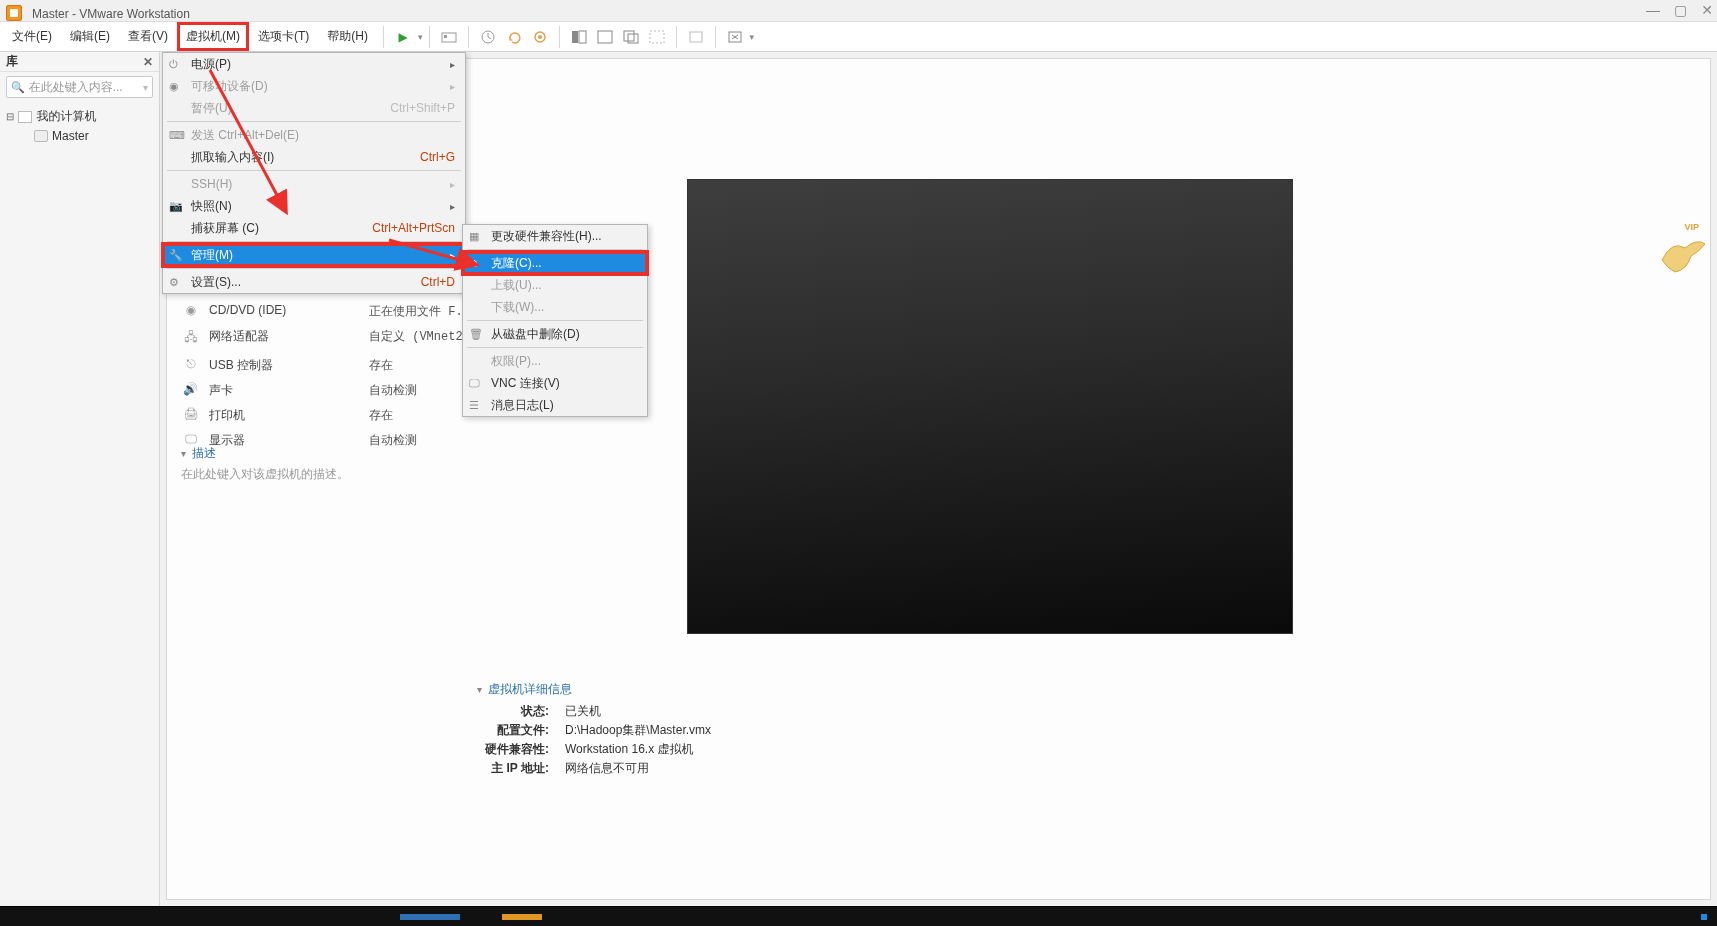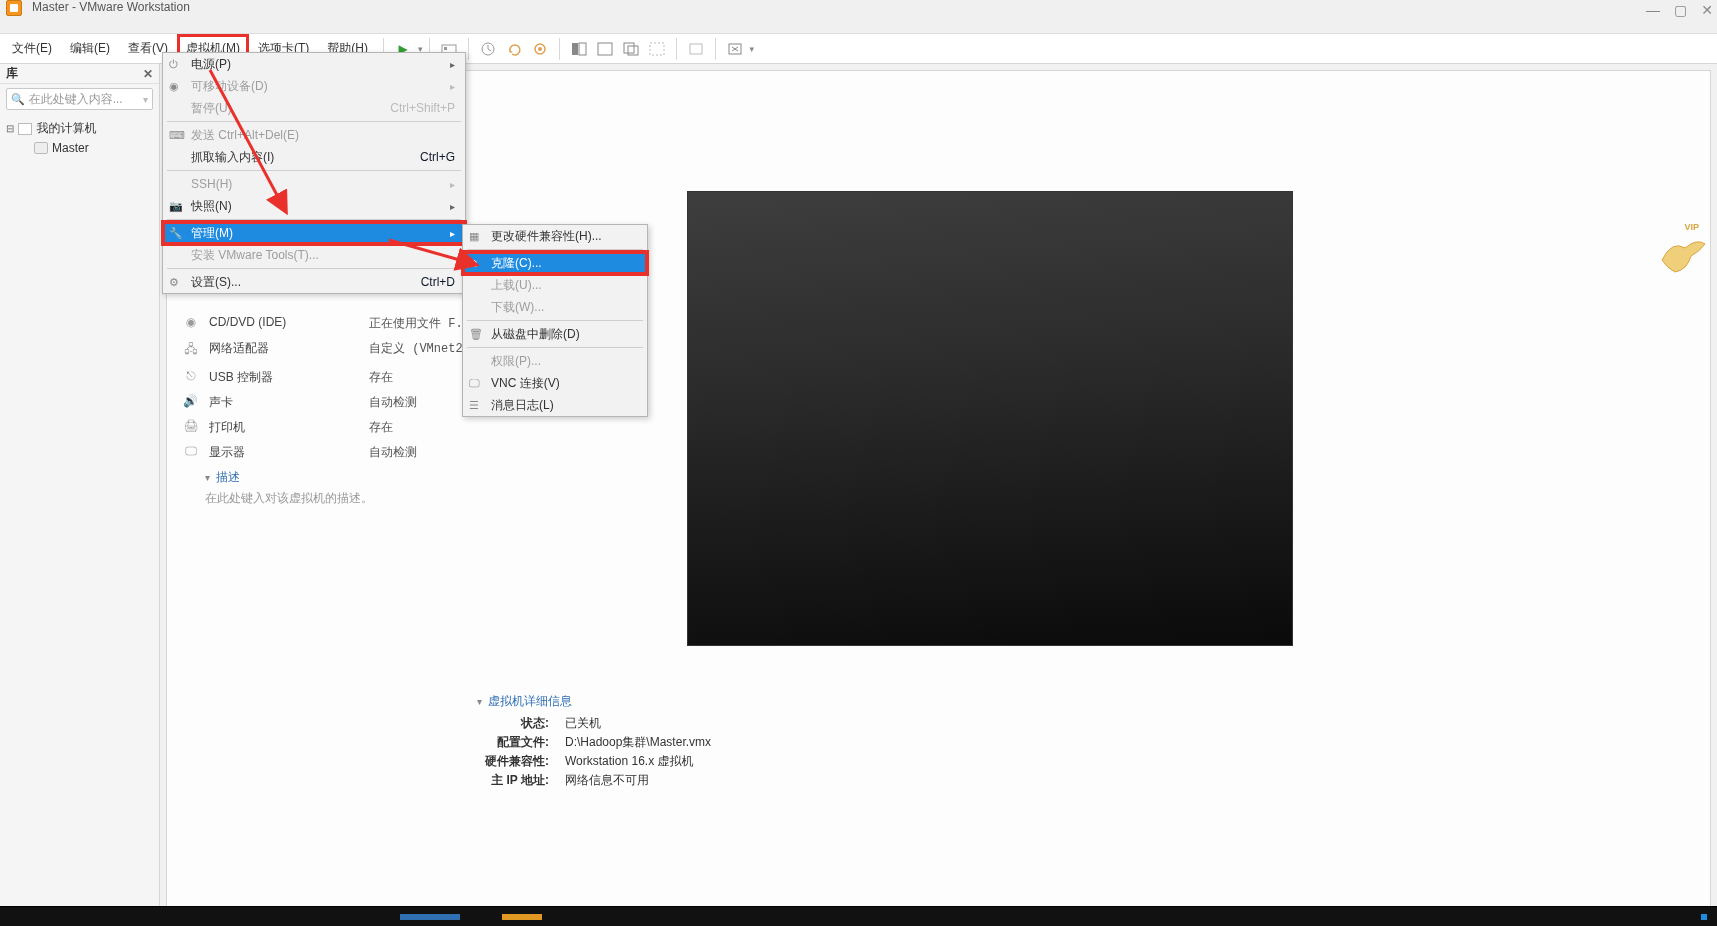--- a/index.html
+++ b/index.html
@@ -9,25 +9,25 @@
     background: #fdfdfd;
     width: 1717px;
     height: 926px;
     position: relative;
     overflow: hidden;
     color: #333;
   }
 
   
   .titlebar {
-    height: 34px;
+    height: 22px;
     background: #f0f0f0;
     border-bottom: 1px solid #dcdcdc;
     display: flex;
-    align-items: flex-start;
+    align-items: flex-end;
     padding: 0 6px;
     position: relative;
   }
   .titlebar .app-icon {
     width: 16px; height: 16px;
     background: #f7941d;
     border: 1px solid #cc7a17;
     border-radius: 2px;
     margin-right: 10px;
     display: inline-block;
@@ -139,21 +139,21 @@
     font-size: 12px;
   }
   .hw-list .row {
     display: flex; gap: 10px; padding: 4px 0;
   }
   .hw-list .row .icon { color: #9a9a9a; width: 16px; text-align: center; }
   .hw-list .row .name { width: 150px; color: #444; }
   .hw-list .row .val { color: #555; font-family: Liberation Mono, monospace; }
 
   .desc-section {
-    position: absolute; left: 14px; top: 398px; margin-left: 24px;
+    position: absolute; left: 14px; top: 386px;
   }
   .desc-section .dt { color: #2f6fb2; display: flex; align-items: center; gap: 6px;}
   .desc-section .dt::before { content: "▾"; color: #888; font-size: 10px;}
   .desc-section .hint { color: #999; margin-top: 4px; }
 
   .preview {
     position: absolute;
     left: 520px; top: 120px;
     width: 606px; height: 455px;
     background: linear-gradient(175deg, #3e3e3e 0%, #2b2b2b 40%, #1a1a1a 70%, #0a0a0a 100%);
@@ -180,21 +180,21 @@
     box-shadow: 2px 2px 6px rgba(0,0,0,0.2);
     z-index: 50;
   }
   .dropdown .dm-row {
     display: flex; align-items: center;
     height: 22px;
     padding: 0 10px 0 28px;
     position: relative;
   }
   .dropdown .dm-row.disabled { color: #9e9e9e; }
-  .dropdown .dm-row .short { margin-left: auto; color: #0f172a; }
+  .dropdown .dm-row .short { margin-left: auto; color: #c2410c; }
   .dropdown .dm-row.disabled .short { color: #bbb; }
   .dropdown .dm-row .arrow { margin-left: auto; color: #666; font-size: 10px;}
   .dropdown .dm-row.disabled .arrow { color: #bbb; }
   .dropdown .dm-row .ico { position: absolute; left: 6px; color: #8a8a8a; font-size: 11px;}
   .dropdown .dm-sep { height: 1px; background: #cfcfcf; margin: 2px 4px; }
   .dropdown .dm-row.selected {
     background: #1f8be0;
     color: #fff;
   }
   .dropdown .dm-row.boxed {
@@ -471,28 +471,29 @@
   <div class="dm-sep"></div>
   <div class="dm-row disabled">
     <span>SSH(H)</span>
     <span class="arrow">▸</span>
   </div>
   <div class="dm-row">
     <span class="ico">📷</span>
     <span>快照(N)</span>
     <span class="arrow">▸</span>
   </div>
+  <div class="dm-row">
+    <span>捕获屏幕 (C)</span>
+    <span class="short">Ctrl+Alt+PrtScn</span>
+  </div>
   <div class="dm-sep"></div>
   <div class="dm-row selected boxed">
     <span class="ico" style="color:#fff">🔧</span>
     <span>管理(M)</span>
     <span class="arrow" style="color:#fff">▸</span>
-  </div>
-  <div class="dm-row disabled">
-    <span>安装 VMware Tools(T)...</span>
   </div>
   <div class="dm-sep"></div>
   <div class="dm-row">
     <span class="ico">⚙</span>
     <span>设置(S)...</span>
     <span class="short">Ctrl+D</span>
   </div>
 </div>
 
 <div class="submenu dropdown" style="top:224px; left:462px; width:186px;">

